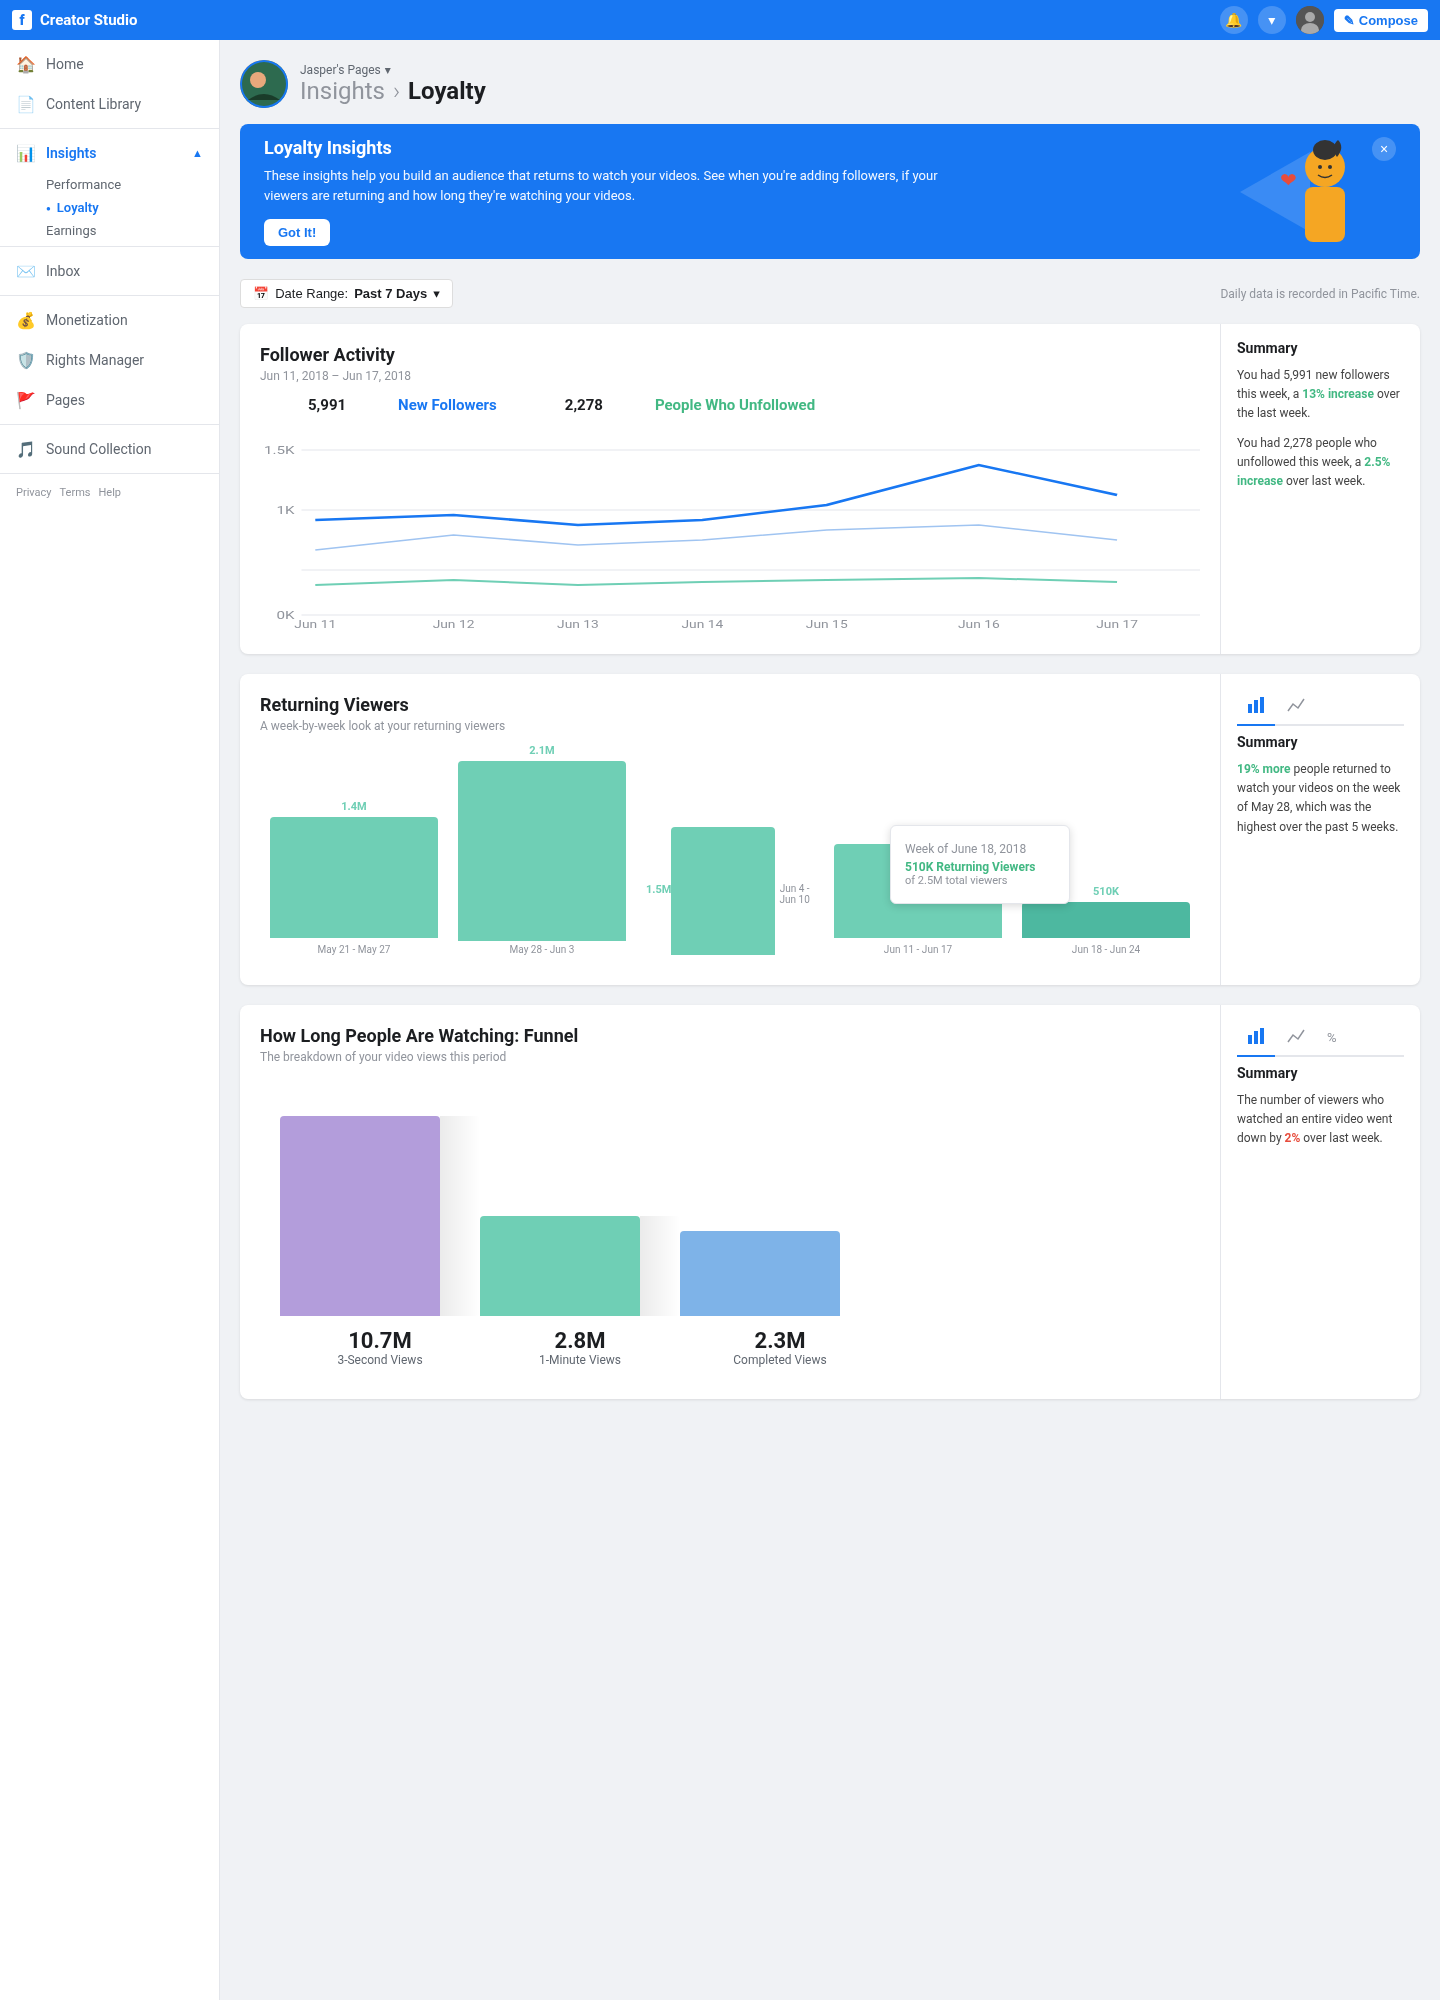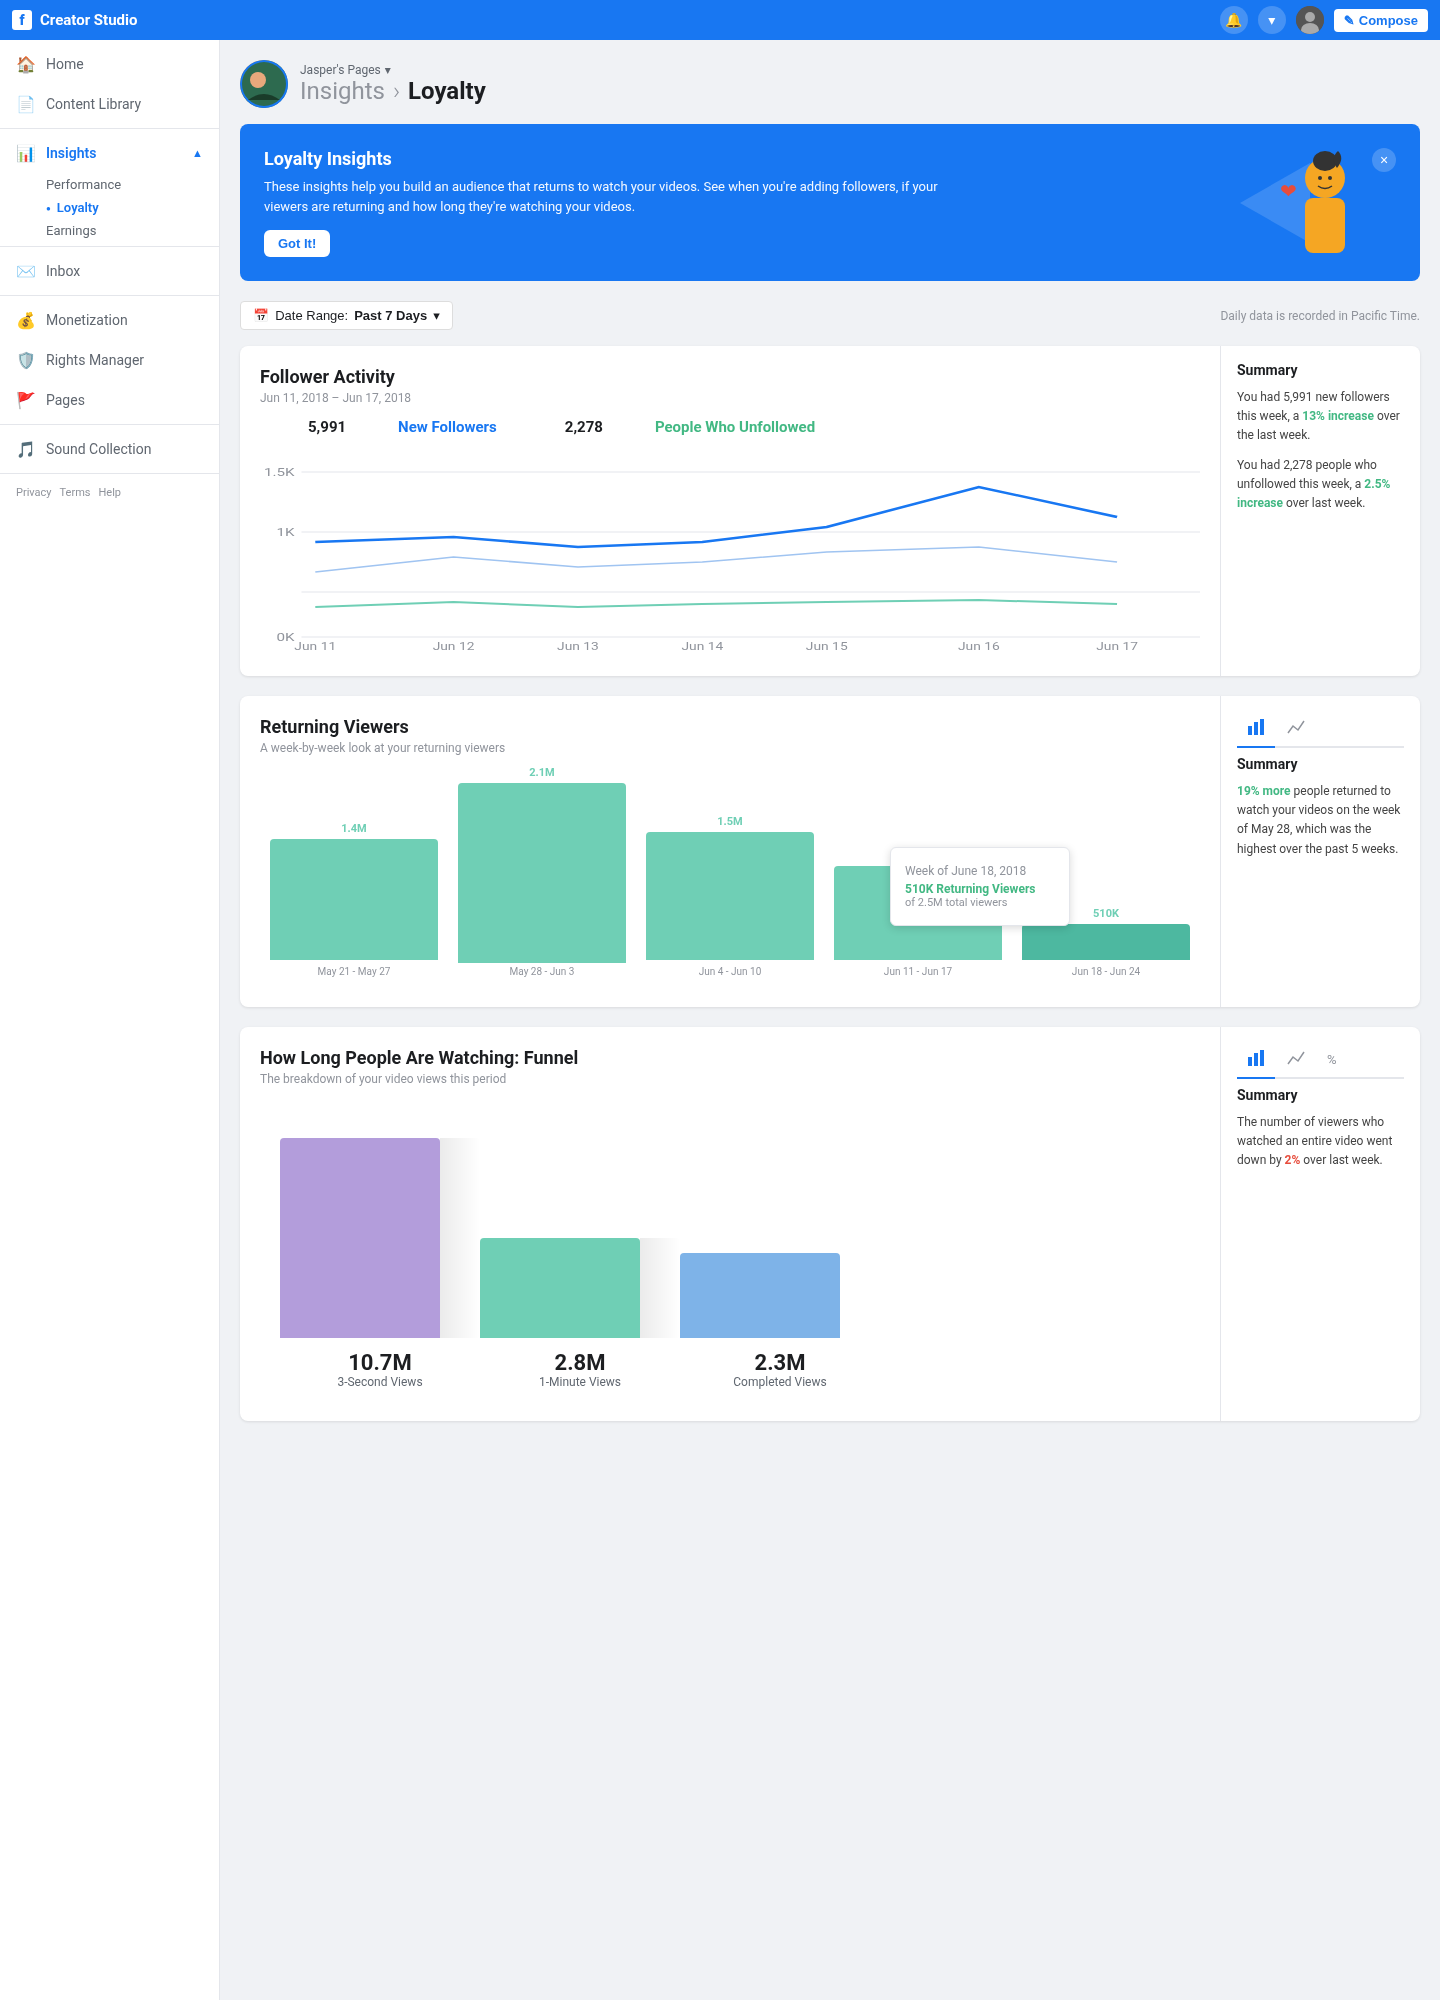--- a/index.html
+++ b/index.html
@@ -44,21 +44,21 @@
     
     .page-header { display: flex; align-items: center; gap: 12px; margin-bottom: 16px; }
     .page-avatar { width: 48px; height: 48px; border-radius: 50%; background: linear-gradient(135deg, #e8a87c, #2d6a4f, #1877f2); display: flex; align-items: center; justify-content: center; overflow: hidden; }
     .page-info { }
     .page-name { font-size: 12px; color: #606770; display: flex; align-items: center; gap: 4px; }
     .breadcrumb { font-size: 24px; font-weight: 700; color: #1c1e21; display: flex; align-items: center; gap: 8px; }
     .breadcrumb .dim { color: #90949c; font-weight: 400; }
     .breadcrumb .sep { color: #90949c; font-weight: 300; }
 
     
-    .banner { background: #1877f2; border-radius: 8px; padding: 24px 24px; margin-bottom: 20px; display: flex; align-items: flex-start; justify-content: space-between; color: white; position: relative; overflow: hidden; }
+    .banner { background: #1877f2; border-radius: 8px; padding: 13px 24px; margin-bottom: 20px; display: flex; align-items: flex-start; justify-content: space-between; color: white; position: relative; overflow: hidden; }
     .banner-content { max-width: 60%; }
     .banner-title { font-size: 18px; font-weight: 700; margin-bottom: 8px; }
     .banner-desc { font-size: 13px; line-height: 1.5; opacity: 0.95; }
     .banner-btn { background: white; color: #1877f2; border: none; border-radius: 6px; padding: 6px 14px; font-size: 13px; font-weight: 600; cursor: pointer; margin-top: 14px; display: inline-block; }
     .banner-close { background: rgba(255,255,255,0.2); border: none; color: white; cursor: pointer; border-radius: 50%; width: 24px; height: 24px; display: flex; align-items: center; justify-content: center; font-size: 14px; flex-shrink: 0; }
     .banner-illustration { position: absolute; right: 60px; top: 0; bottom: 0; display: flex; align-items: center; }
 
     
     .date-range-row { display: flex; align-items: center; justify-content: space-between; margin-bottom: 16px; }
     .date-range-btn { display: flex; align-items: center; gap: 6px; padding: 6px 12px; background: white; border: 1px solid #ddd; border-radius: 4px; cursor: pointer; font-size: 13px; color: #1c1e21; }
@@ -322,21 +322,21 @@
             <div class="bar-group" style="display: flex; flex-direction: column; align-items: center; flex: 1 1 0%; justify-content: flex-end;">
                   <div class="bar-label-top" style="color: rgb(111, 207, 181);">1.4M</div>
                   <div class="bar" style="height: 121px; width: 100%; background: rgb(111, 207, 181); border-radius: 4px 4px 0px 0px;"></div>
                   <div class="bar-label-bot" style="font-size: 10px; color: rgb(144, 148, 156); margin-top: 6px; text-align: center;">May 21 - May 27</div>
                 </div>
                 <div class="bar-group" style="display: flex; flex-direction: column; align-items: center; flex: 1 1 0%; justify-content: flex-end;">
                   <div class="bar-label-top" style="color: rgb(111, 207, 181);">2.1M</div>
                   <div class="bar" style="height: 180px; width: 100%; background: rgb(111, 207, 181); border-radius: 4px 4px 0px 0px;"></div>
                   <div class="bar-label-bot" style="font-size: 10px; color: rgb(144, 148, 156); margin-top: 3px; text-align: center;">May 28 - Jun 3</div>
                 </div>
-                <div class="bar-group" style="display: flex; flex-direction: column; align-items: center; flex: 1 1 0%; justify-content: flex-end;">
+                <div class="bar-group" style="display: flex; flex-direction: row; align-items: center; flex: 1 1 0%; justify-content: flex-end;">
                   <div class="bar-label-top" style="color: rgb(111, 207, 181);">1.5M</div>
                   <div class="bar" style="height: 128px; width: 100%; background: rgb(111, 207, 181); border-radius: 4px 4px 0px 0px;"></div>
                   <div class="bar-label-bot" style="font-size: 10px; color: rgb(144, 148, 156); margin-top: 6px; text-align: center;">Jun 4 - Jun 10</div>
                 </div>
                 <div class="bar-group" style="display: flex; flex-direction: column; align-items: center; flex: 1 1 0%; justify-content: flex-end;">
                   <div class="bar-label-top" style="color: rgb(111, 207, 181);">1.1M</div>
                   <div class="bar" style="height: 94px; width: 100%; background: rgb(111, 207, 181); border-radius: 4px 4px 0px 0px;"></div>
                   <div class="bar-label-bot" style="font-size: 10px; color: rgb(144, 148, 156); margin-top: 6px; text-align: center;">Jun 11 - Jun 17</div>
                 </div>
                 <div class="bar-group" style="display: flex; flex-direction: column; align-items: center; flex: 1 1 0%; justify-content: flex-end;">

